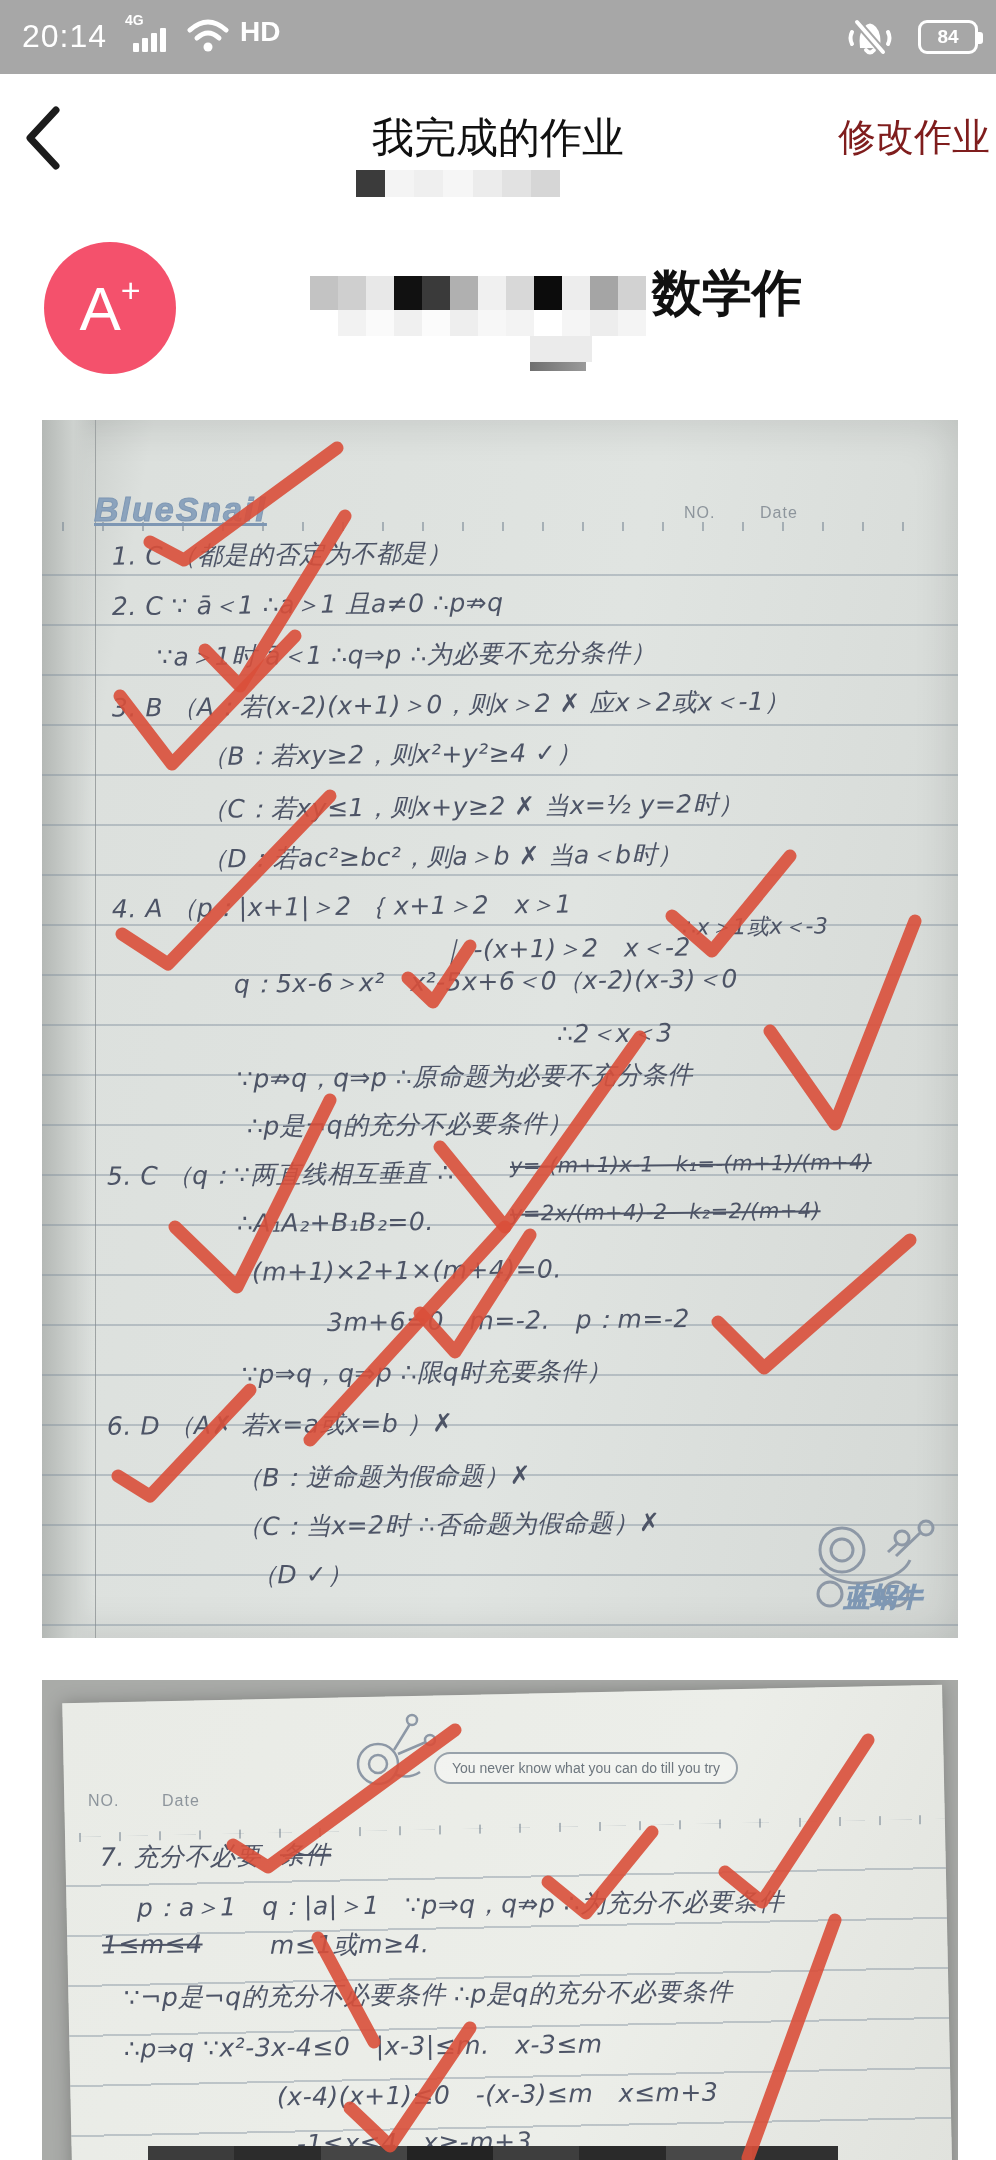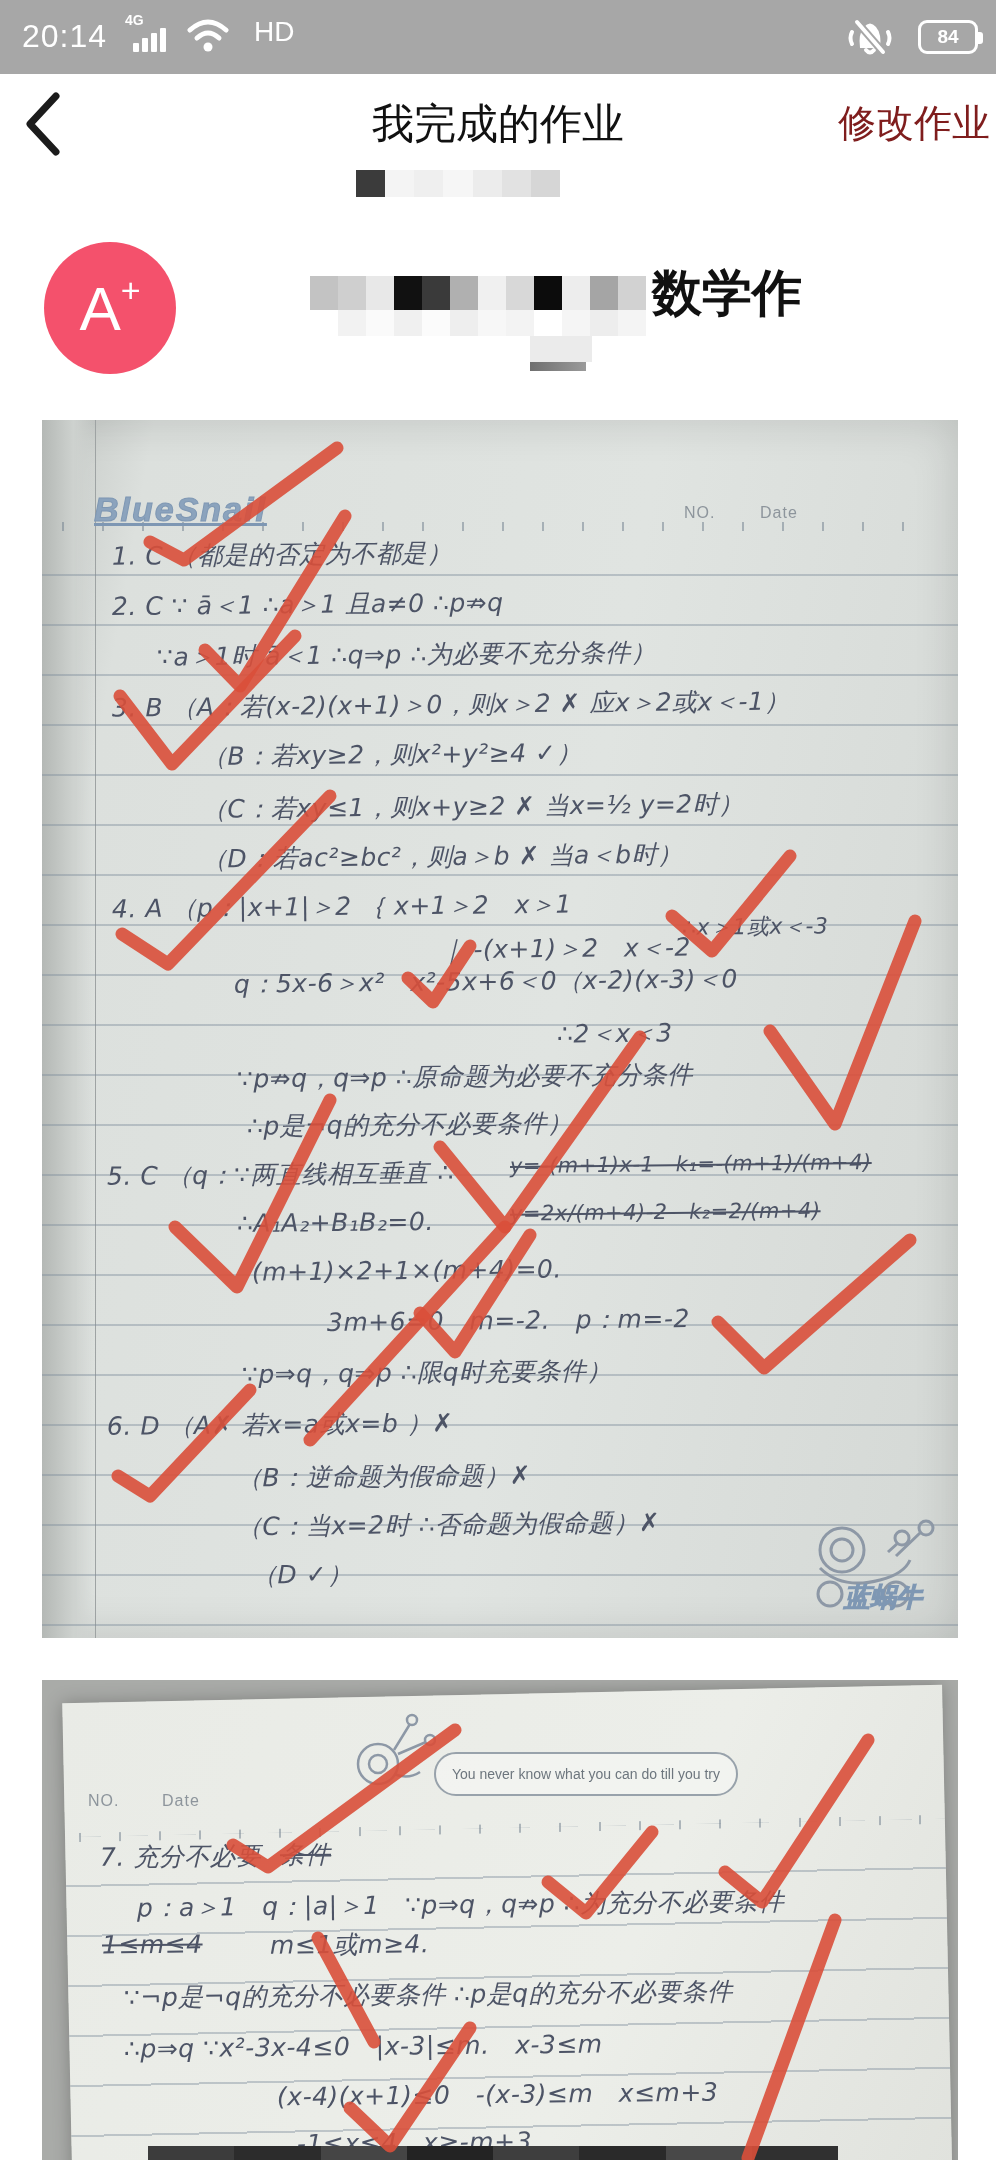--- a/index.html
+++ b/index.html
@@ -8,30 +8,30 @@
   .abs { position:absolute; }
 
   
   .statusbar { position:absolute; left:0; top:0; width:996px; height:74px;
                background:#a7a7a7; color:#fff; }
   .sb-time { position:absolute; left:22px; top:18px; font-size:32px; font-weight:500; letter-spacing:1px; }
   .sb-net  { position:absolute; left:125px; top:12px; width:52px; height:46px; }
   .sb-4g   { position:absolute; left:0; top:0; font-size:14px; font-weight:700; }
   .bars { position:absolute; left:8px; bottom:6px; display:flex; align-items:flex-end; gap:3px; }
   .bars i { display:block; width:6px; background:#fff; border-radius:1px; }
-  .sb-hd { position:absolute; left:254px; top:16px; font-size:28px; font-weight:400; }
+  .sb-hd { position:absolute; left:240px; top:16px; font-size:28px; font-weight:700; }
   .sb-right { position:absolute; right:18px; top:14px; display:flex; align-items:center; gap:22px; }
   .battery { position:relative; width:60px; height:34px; border:3px solid #fff; border-radius:9px;
              display:flex; align-items:center; justify-content:center;
              font-size:19px; font-weight:700; color:#fff; }
   .battery:after { content:""; position:absolute; right:-8px; top:9px; width:5px; height:12px;
                    background:#fff; border-radius:0 3px 3px 0; }
 
   
-  .header { position:absolute; left:0; top:74px; width:996px; height:96px; background:#fff; }
+  .header { position:absolute; left:0; top:88px; width:996px; height:96px; background:#fff; }
   .back-btn { position:absolute; left:16px; top:14px; width:56px; height:72px; cursor:pointer; }
   .hdr-title { position:absolute; left:0; right:0; top:22px; text-align:center;
                font-size:42px; color:#111; font-weight:400; }
   .hdr-action { position:absolute; right:6px; top:24px; font-size:38px; color:#7f1d1d; }
 
   
   .mosaic { position:absolute; display:flex; }
   .mosaic .cell { flex:1 0 auto; }
   .censor-block { position:absolute; }
 
@@ -60,21 +60,21 @@
       rgba(255,255,255,0) 0px, rgba(255,255,255,0) 48px,
       rgba(125,140,155,.42) 48px, rgba(125,140,155,.42) 50px); }
   .ticks { position:absolute; height:9px;
     background:repeating-linear-gradient(90deg, rgba(110,125,140,.5) 0 2px,
       rgba(0,0,0,0) 2px 40px); }
   .brand { position:absolute; left:52px; top:70px; font-size:34px; font-weight:700;
     font-style:italic; letter-spacing:2px; color:#8ba3bd;
     -webkit-text-stroke:1px #7e97b3; text-decoration:underline; }
   .nodate { position:absolute; font-size:16px; color:#8d959c; letter-spacing:1px; }
   .bubble { position:absolute; border:2px solid #98a2ab; border-radius:22px;
-    padding:12px 16px; font-size:14px; color:#6d767e; white-space:nowrap; background:rgba(255,255,255,.35); }
+    padding:6px 16px; font-size:14px; color:#6d767e; white-space:nowrap; background:rgba(255,255,255,.35); }
   .hw { position:absolute; font-family:"DejaVu Sans", sans-serif; font-style:italic;
     color:#4d5466; font-size:25px; white-space:nowrap; letter-spacing:.5px;
     transform:rotate(-.6deg); }
   .hw.struck { text-decoration:line-through; }
   .mark-layer { position:absolute; left:0; top:0; pointer-events:none; }
   .mascot-label { position:absolute; font-weight:700; color:#8ba3bd;
     -webkit-text-stroke:1px #7e97b3; font-size:26px; font-style:italic; }
 </style>
 </head>
 <body>

